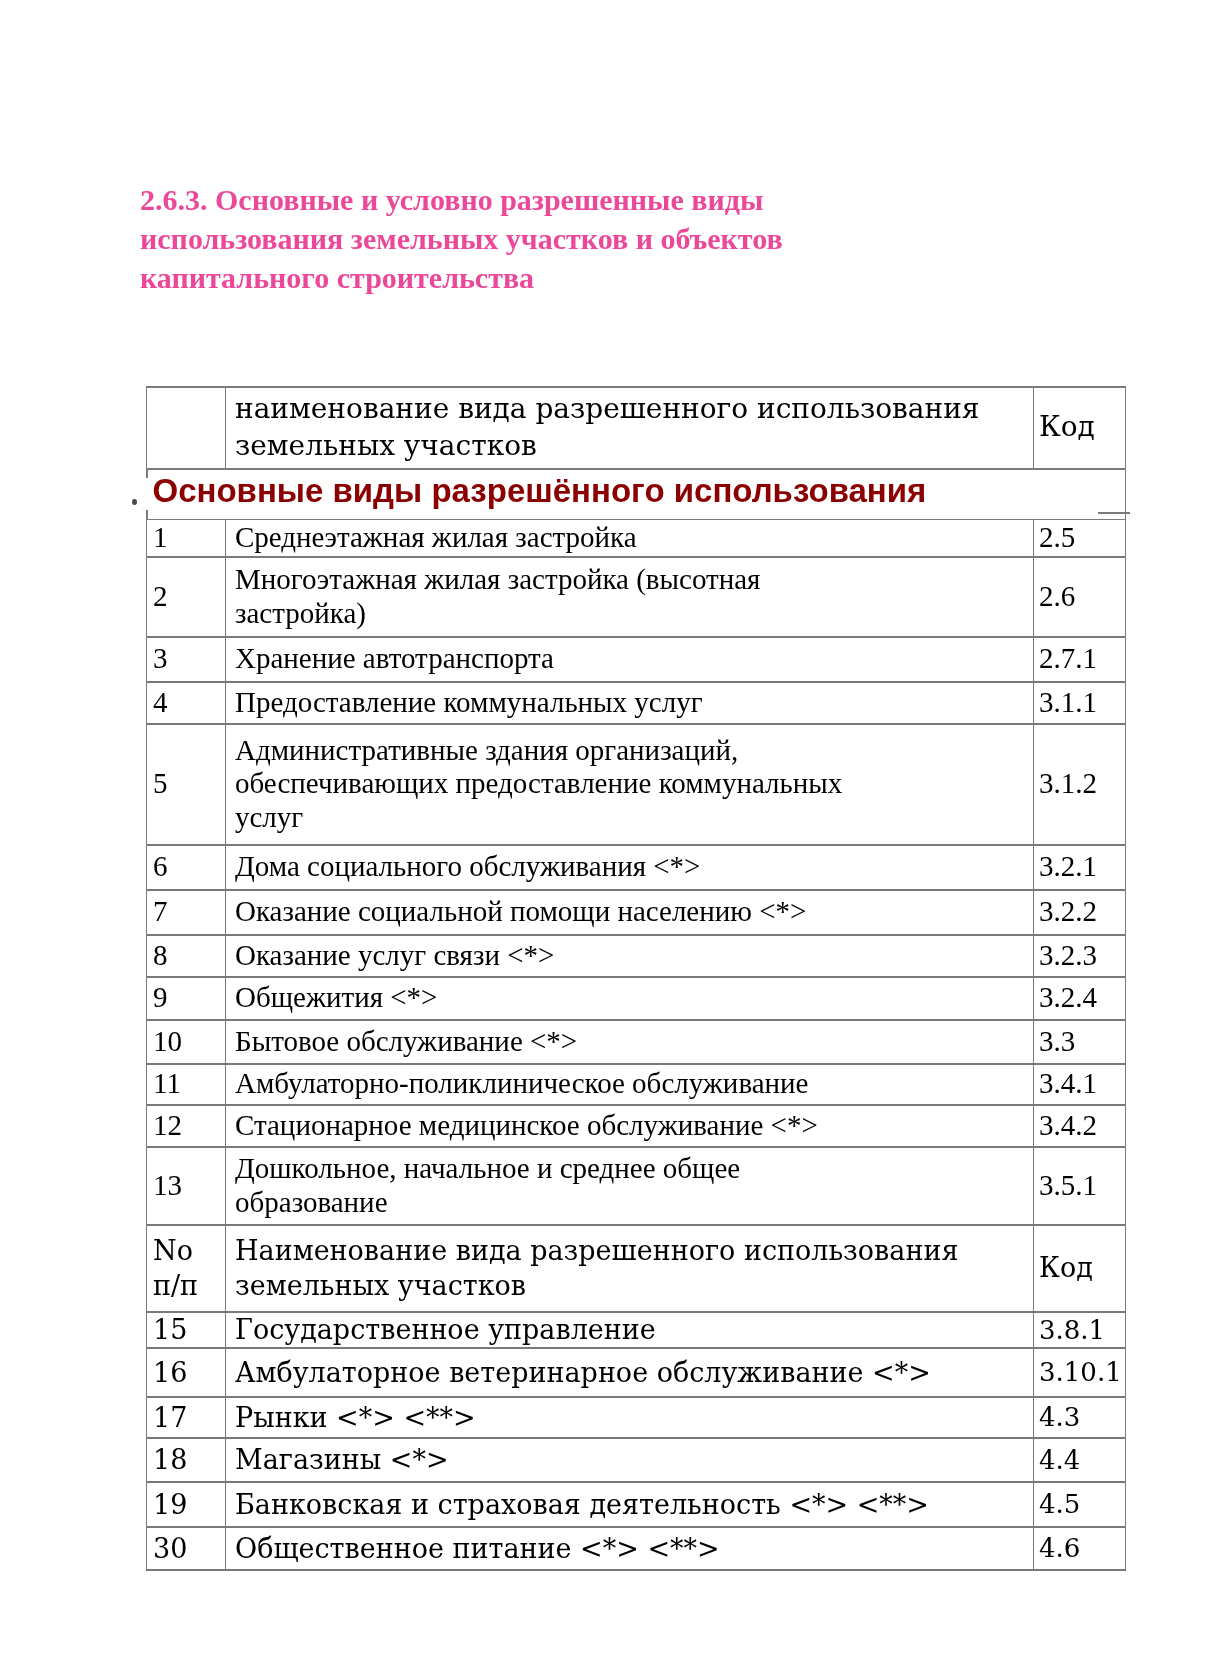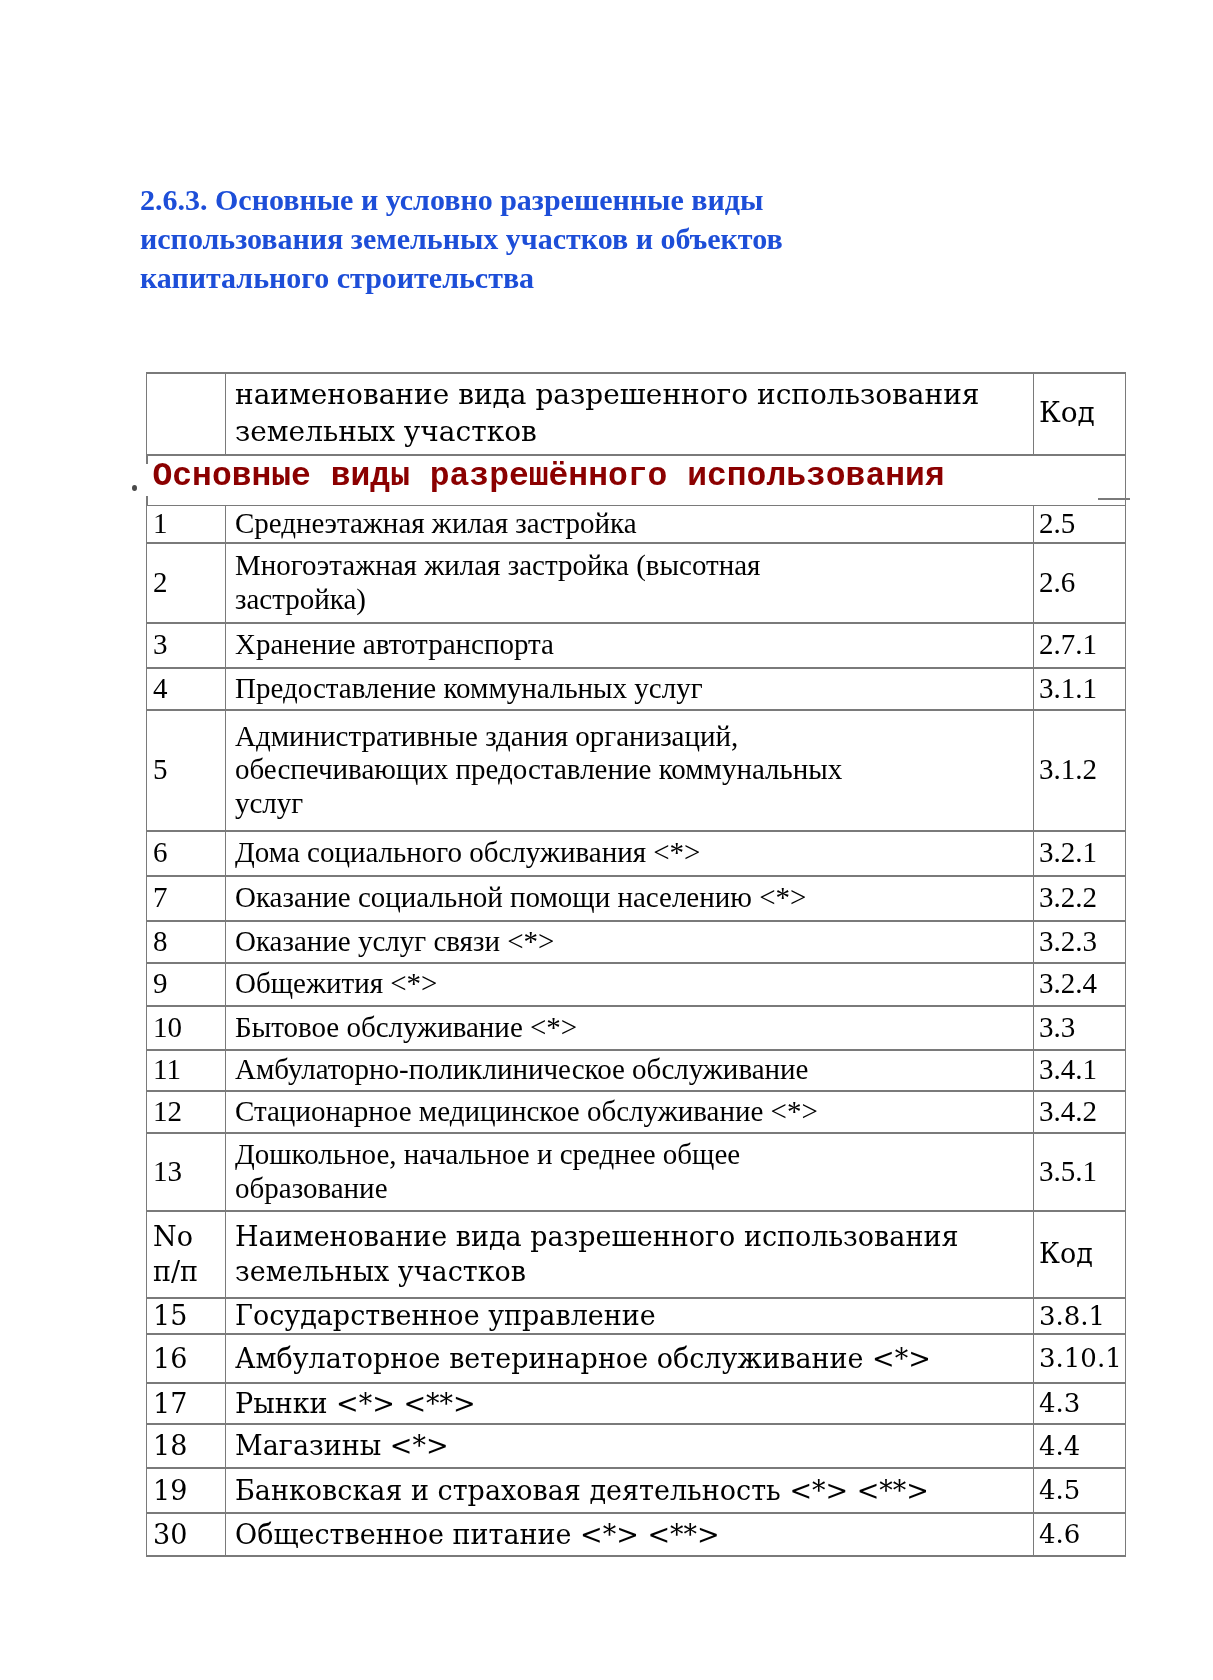--- a/index.html
+++ b/index.html
@@ -22,27 +22,27 @@
   }
   .heading {
     position: absolute;
     left: 140px;
     top: 180px;
     width: 730px;
     font-family: "Liberation Serif", serif;
     font-weight: bold;
     font-size: 30px;
     line-height: 39px;
-    color: #1d4ed8;
+    color: #ec4899;
     white-space: pre-line;
   }
   .table-wrap {
     position: absolute;
     left: 146px;
-    top: 372px;
+    top: 386px;
     width: 979px;
   }
   table.landuse {
     border-collapse: collapse;
     table-layout: fixed;
     width: 979px;
   }
   col.c1 { width: 79px; }
   col.c2 { width: 808px; }
   col.c3 { width: 92px; }
@@ -64,21 +64,21 @@
   tr.h2row td, tr.wide td { font-family: "DejaVu Serif", serif; font-size: 27px; }
   tr.wide td.codecell { font-size: 26px; }
   tr.h1row td { font-family: "DejaVu Serif", serif; font-size: 28px; }
 
   
   tr.sectionrow td.sectioncell {
     position: relative;
     border: none;
     border-right: 1px solid #7a7a7a;
     background: #ffffff;
-    font-family: Liberation Mono, monospace;
+    font-family: Liberation Sans, sans-serif;
     font-weight: bold;
     font-size: 33px;
     color: #8b0000;
     padding: 0 0 6px 6px;
     vertical-align: middle;
     white-space: nowrap;
     overflow: visible;
   }
   .frag {
     position: absolute;

